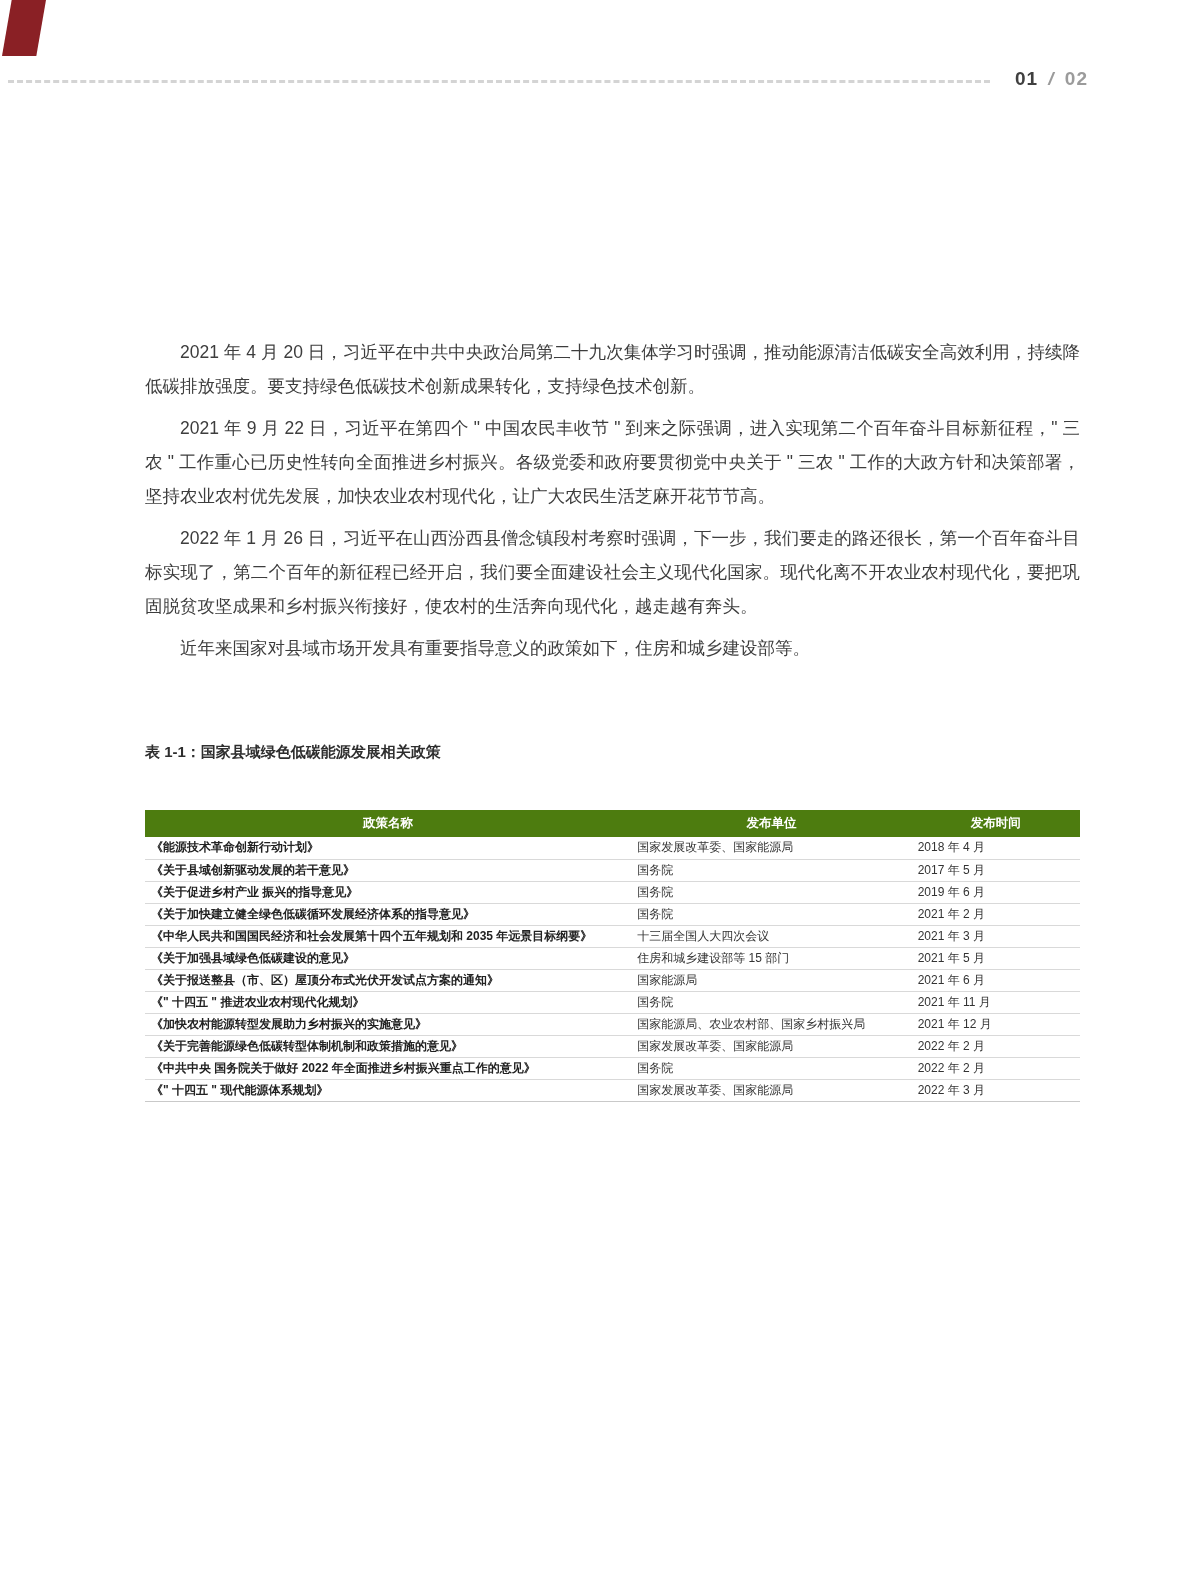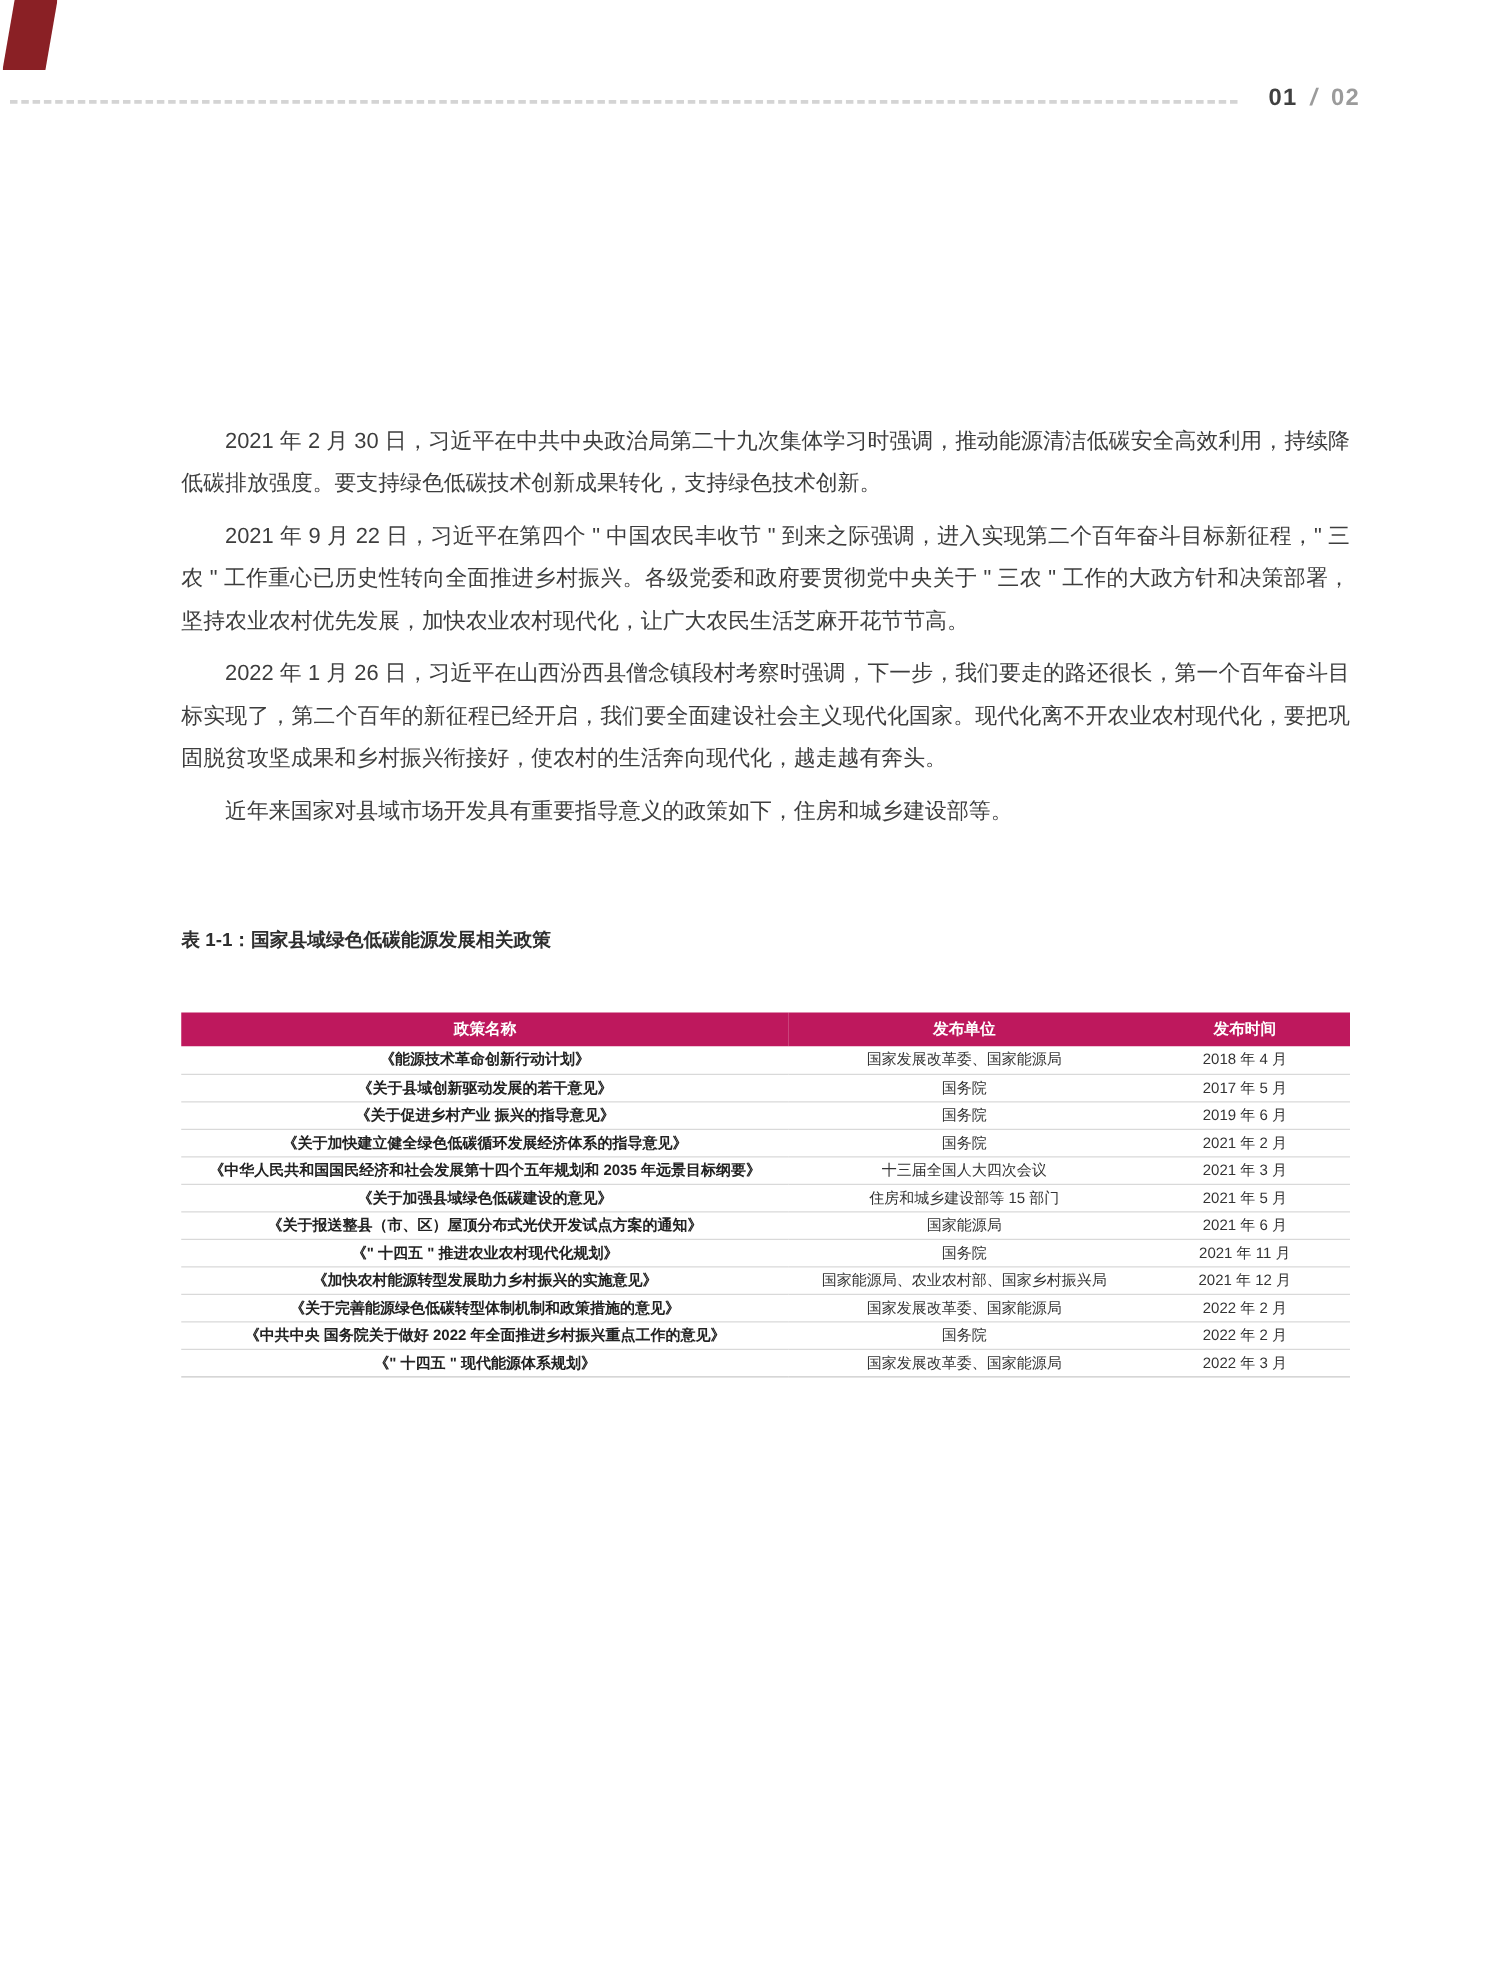--- a/index.html
+++ b/index.html
@@ -68,35 +68,35 @@
     color: #2e2e2e;
   }
 
   table.policy-table {
     width: 100%;
     border-collapse: collapse;
     margin-top: 48px;
     table-layout: fixed;
   }
   table.policy-table th {
-    background: #be185d;
+    background: #4d7c0f;
     color: #ffffff;
     font-size: 12.5px;
     font-weight: bold;
     height: 27px;
     padding: 2px 6px;
     text-align: center;
   }
   table.policy-table td {
     border-bottom: 1px solid #d9d9d9;
     font-size: 12px;
     color: #333333;
     height: 22px;
     padding: 1px 6px;
-    text-align: center;
+    text-align: left;
     white-space: nowrap;
     overflow: hidden;
   }
   table.policy-table td.col-name { font-weight: bold; color: #222; }
   table.policy-table tr:last-child td { border-bottom: 1px solid #c9c9c9; }
   col.c-name  { width: 52%; }
   col.c-org   { width: 30%; }
   col.c-date  { width: 18%; }
 </style>
 </head>
@@ -106,21 +106,21 @@
 
 <div class="dash-rule"></div>
 
 <div class="page-indicator">
   <span class="current">01</span>
   <span class="sep">/</span>
   <span class="total">02</span>
 </div>
 
 <div class="content">
-  <p>2021 年 2 月 30 日，习近平在中共中央政治局第二十九次集体学习时强调，推动能源清洁低碳安全高效利用，持续降低碳排放强度。要支持绿色低碳技术创新成果转化，支持绿色技术创新。</p>
+  <p>2021 年 4 月 20 日，习近平在中共中央政治局第二十九次集体学习时强调，推动能源清洁低碳安全高效利用，持续降低碳排放强度。要支持绿色低碳技术创新成果转化，支持绿色技术创新。</p>
   <p>2021 年 9 月 22 日，习近平在第四个 " 中国农民丰收节 " 到来之际强调，进入实现第二个百年奋斗目标新征程，" 三农 " 工作重心已历史性转向全面推进乡村振兴。各级党委和政府要贯彻党中央关于 " 三农 " 工作的大政方针和决策部署，坚持农业农村优先发展，加快农业农村现代化，让广大农民生活芝麻开花节节高。</p>
   <p>2022 年 1 月 26 日，习近平在山西汾西县僧念镇段村考察时强调，下一步，我们要走的路还很长，第一个百年奋斗目标实现了，第二个百年的新征程已经开启，我们要全面建设社会主义现代化国家。现代化离不开农业农村现代化，要把巩固脱贫攻坚成果和乡村振兴衔接好，使农村的生活奔向现代化，越走越有奔头。</p>
   <p>近年来国家对县域市场开发具有重要指导意义的政策如下，住房和城乡建设部等。</p>
 
   <div class="table-caption">表 1-1：国家县域绿色低碳能源发展相关政策</div>
 
   <table class="policy-table">
     <colgroup>
       <col class="c-name">
         <col class="c-org">

